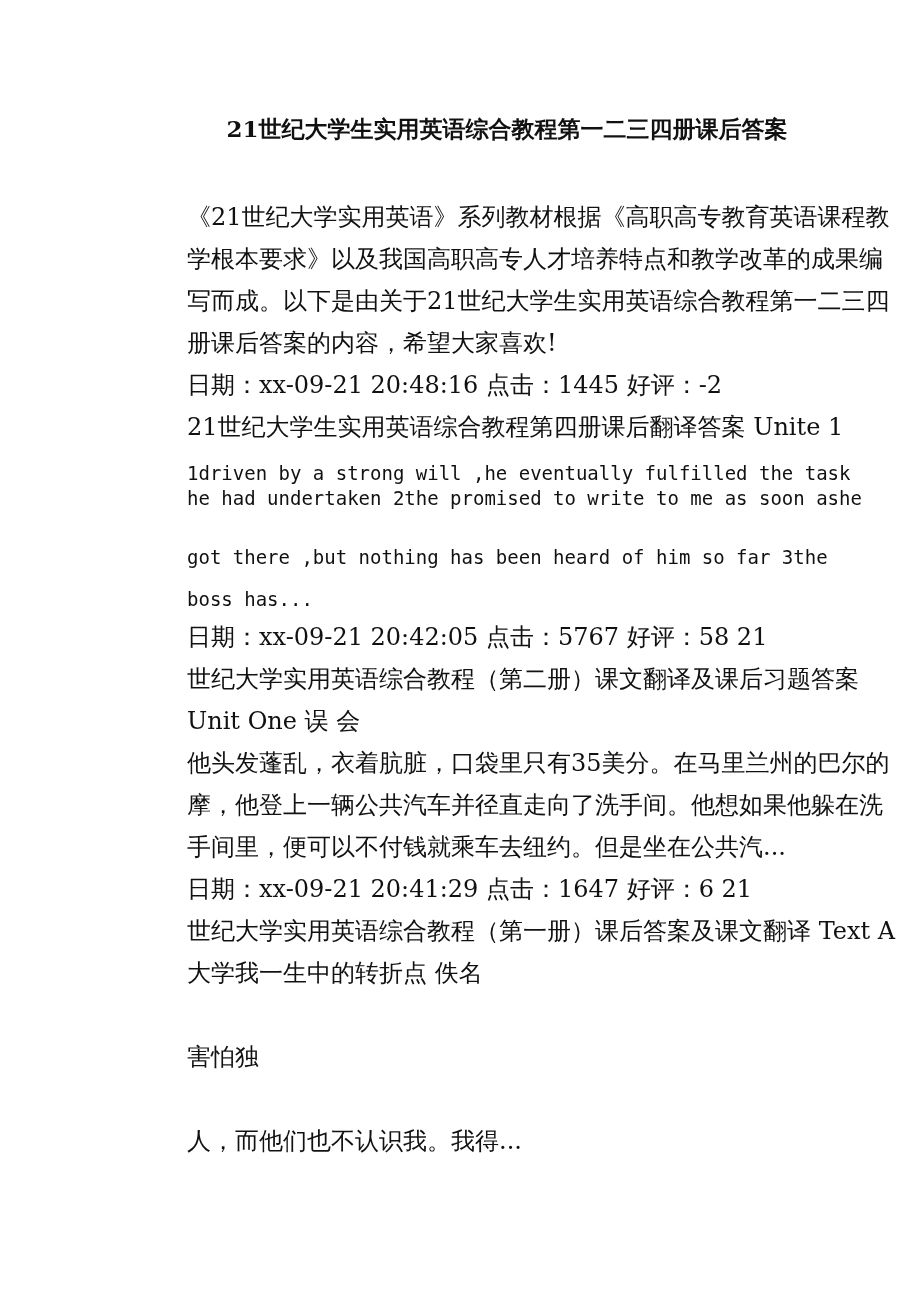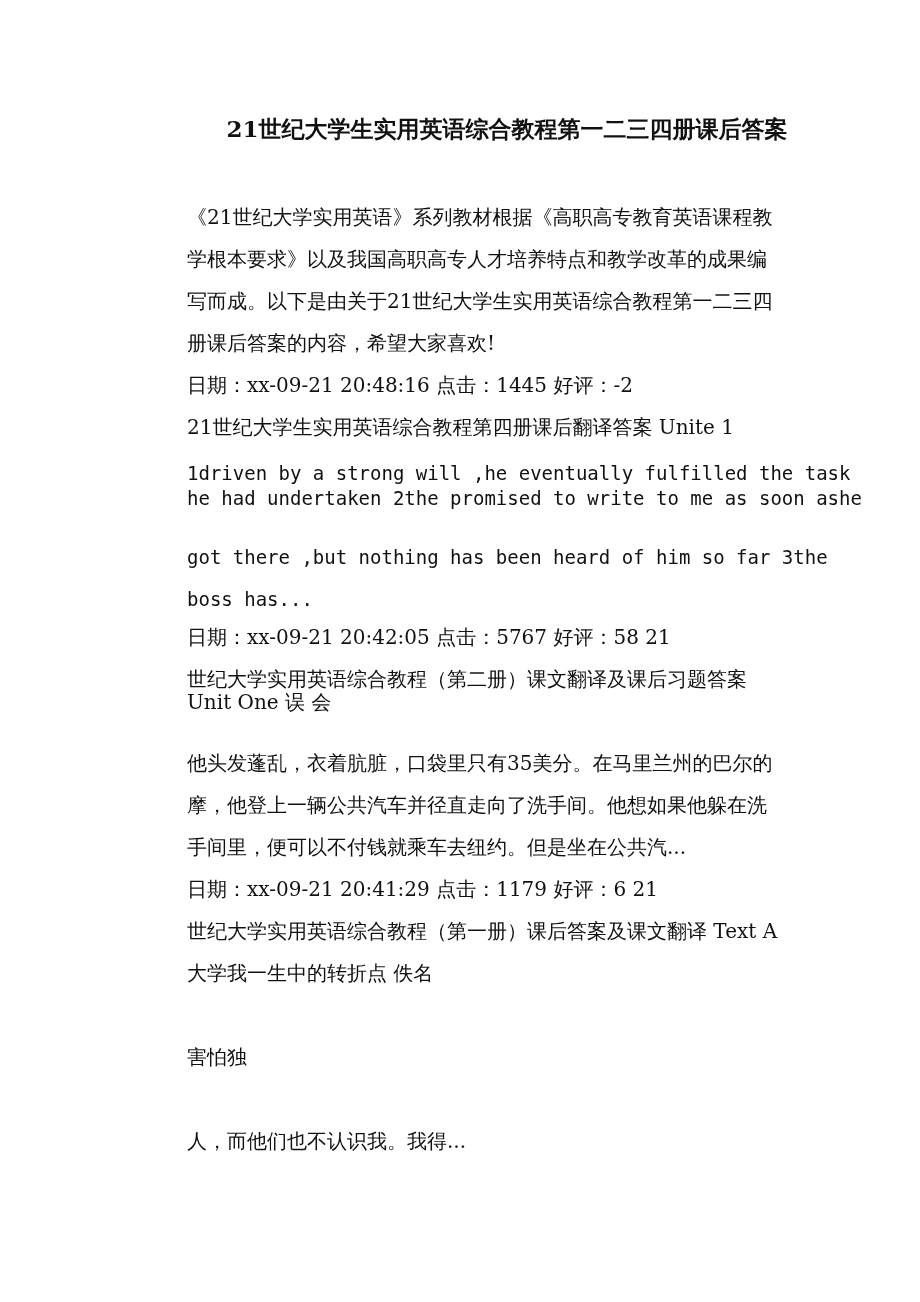--- a/index.html
+++ b/index.html
@@ -30,21 +30,21 @@
       width: 920px;
       text-align: center;
       font-size: 23px;
       font-weight: bold;
       letter-spacing: 0px;
       line-height: 34px;
     }
     .line {
       position: absolute;
       left: 140px;
-      font-size: 20px;
+      font-size: 24px;
       white-space: nowrap;
       line-height: 28px;
     }
     .mono {
       font-family: "DejaVu Sans Mono", "Liberation Mono", monospace;
       font-size: 19px;
     }
   </style>
 </head>
 <body>
@@ -59,23 +59,23 @@
 
   <div class="line" style="top:371px;">日期：xx-09-21 20:48:16 点击：1445 好评：-2</div>
   <div class="line" style="top:413px;">21世纪大学生实用英语综合教程第四册课后翻译答案 Unite 1</div>
   <div class="line mono" style="top:459px;">1driven by a strong will ,he eventually fulfilled the task</div>
   <div class="line mono" style="top:484px;">he had undertaken 2the promised to write to me as soon ashe</div>
   <div class="line mono" style="top:543px;">got there ,but nothing has been heard of him so far 3the</div>
   <div class="line mono" style="top:585px;">boss has...</div>
 
   <div class="line" style="top:623px;">日期：xx-09-21 20:42:05 点击：5767 好评：58 21</div>
   <div class="line" style="top:665px;">世纪大学实用英语综合教程（第二册）课文翻译及课后习题答案</div>
-  <div class="line" style="top:688px;">Unit One 误 会</div>
+  <div class="line" style="top:707px;">Unit One 误 会</div>
   <div class="line" style="top:749px;">他头发蓬乱，衣着肮脏，口袋里只有35美分。在马里兰州的巴尔的</div>
   <div class="line" style="top:791px;">摩，他登上一辆公共汽车并径直走向了洗手间。他想如果他躲在洗</div>
   <div class="line" style="top:833px;">手间里，便可以不付钱就乘车去纽约。但是坐在公共汽...</div>
 
-  <div class="line" style="top:875px;">日期：xx-09-21 20:41:29 点击：1179 好评：6 21</div>
+  <div class="line" style="top:875px;">日期：xx-09-21 20:41:29 点击：1647 好评：6 21</div>
   <div class="line" style="top:917px;">世纪大学实用英语综合教程（第一册）课后答案及课文翻译 Text A</div>
   <div class="line" style="top:959px;">大学我一生中的转折点 佚名</div>
   <div class="line" style="top:1043px;">害怕独</div>
   <div class="line" style="top:1127px;">人，而他们也不认识我。我得...</div>
 </div>
 
 </body></html>

